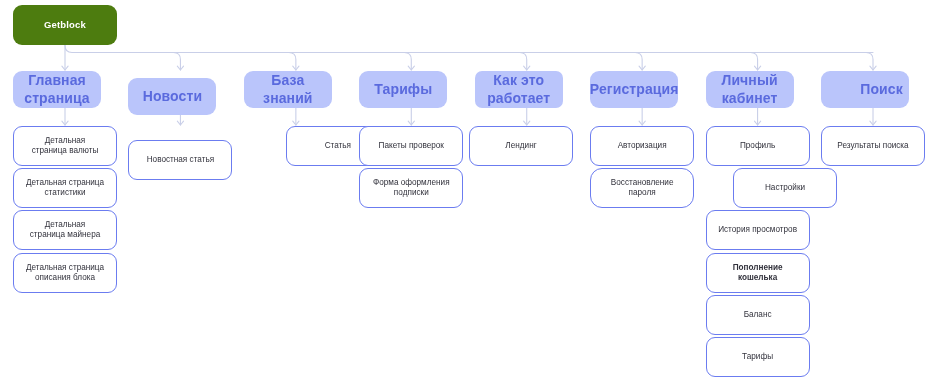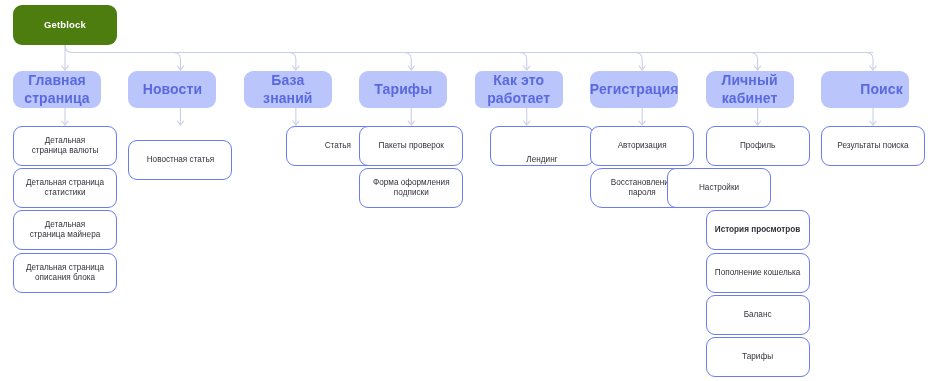--- a/index.html
+++ b/index.html
@@ -131,21 +131,21 @@
 статистики</span>
       </div>
       <div class="node leaf-node" style="left: 13px; top: 210.4px;">
         <span class="txt">Детальная
 страница майнера</span>
       </div>
       <div class="node leaf-node" style="left: 13px; top: 252.6px;">
         <span class="txt">Детальная страница
 описания блока</span>
       </div>
-      <div class="node section-node" style="left: 128.43px; top: 71px;">
+      <div class="node section-node" style="left: 128.43px; top: 78px;">
         <span>Новости</span>
       </div>
       <div class="node leaf-node" style="left: 128.43px; top: 140px;">
         <span class="txt">Новостная статья</span>
       </div>
       <div class="node section-node" style="left: 243.86px; top: 71px;">
         <span>База знаний</span>
       </div>
       <div class="node leaf-node" style="left: 243.86px; top: 126px; margin-left: 42px;">
         <span class="txt">Статья</span>
@@ -156,45 +156,45 @@
       <div class="node leaf-node" style="left: 359.29px; top: 126px;">
         <span class="txt">Пакеты проверок</span>
       </div>
       <div class="node leaf-node" style="left: 359.29px; top: 168.2px;">
         <span class="txt">Форма оформления
 подписки</span>
       </div>
       <div class="node section-node" style="left: 474.72px; top: 71px; border-radius: 7px;">
         <span>Как это работает</span>
       </div>
-      <div class="node leaf-node" style="left: 490px; top: 126px; align-items: flex-end;">
+      <div class="node leaf-node" style="left: 469px; top: 126px;">
         <span class="txt">Лендинг</span>
       </div>
       <div class="node section-node" style="left: 590.15px; top: 71px;">
         <span>Регистрация</span>
       </div>
       <div class="node leaf-node" style="left: 590.15px; top: 126px;">
         <span class="txt">Авторизация</span>
       </div>
       <div class="node leaf-node" style="left: 590.15px; top: 168.2px; border-radius: 12px;">
         <span class="txt">Восстановление пароля</span>
       </div>
       <div class="node section-node" style="left: 705.58px; top: 71px;">
         <span>Личный кабинет</span>
       </div>
       <div class="node leaf-node" style="left: 705.58px; top: 126px;">
         <span class="txt">Профиль</span>
       </div>
-      <div class="node leaf-node" style="left: 667px; top: 168.2px;">
+      <div class="node leaf-node" style="left: 733px; top: 168.2px;">
         <span class="txt">Настройки</span>
       </div>
-      <div class="node leaf-node" style="left: 705.58px; top: 210.4px; font-weight: bold;">
+      <div class="node leaf-node" style="left: 705.58px; top: 210.4px;">
         <span class="txt">История просмотров</span>
       </div>
-      <div class="node leaf-node" style="left: 705.58px; top: 252.6px;">
+      <div class="node leaf-node" style="left: 705.58px; top: 252.6px; font-weight: bold;">
         <span class="txt">Пополнение кошелька</span>
       </div>
       <div class="node leaf-node" style="left: 705.58px; top: 294.8px;">
         <span class="txt">Баланс</span>
       </div>
       <div class="node leaf-node" style="left: 705.58px; top: 337px;">
         <span class="txt">Тарифы</span>
       </div>
       <div class="node section-node" style="left: 821.01px; top: 71px; padding-left: 38px;">
         <span>Поиск</span>

